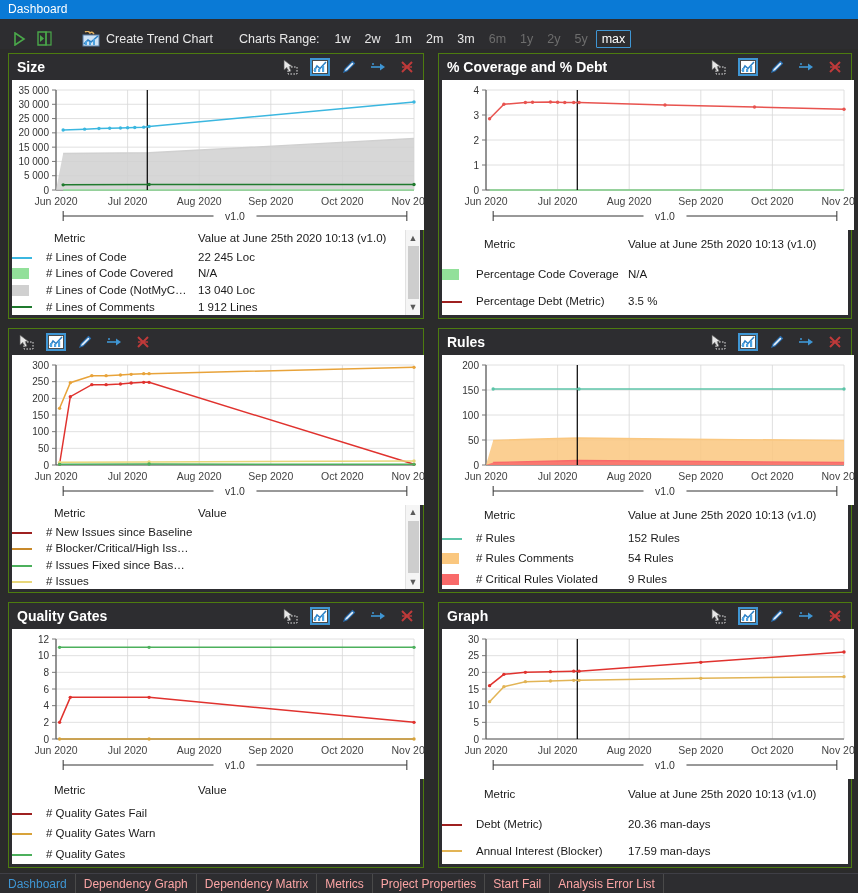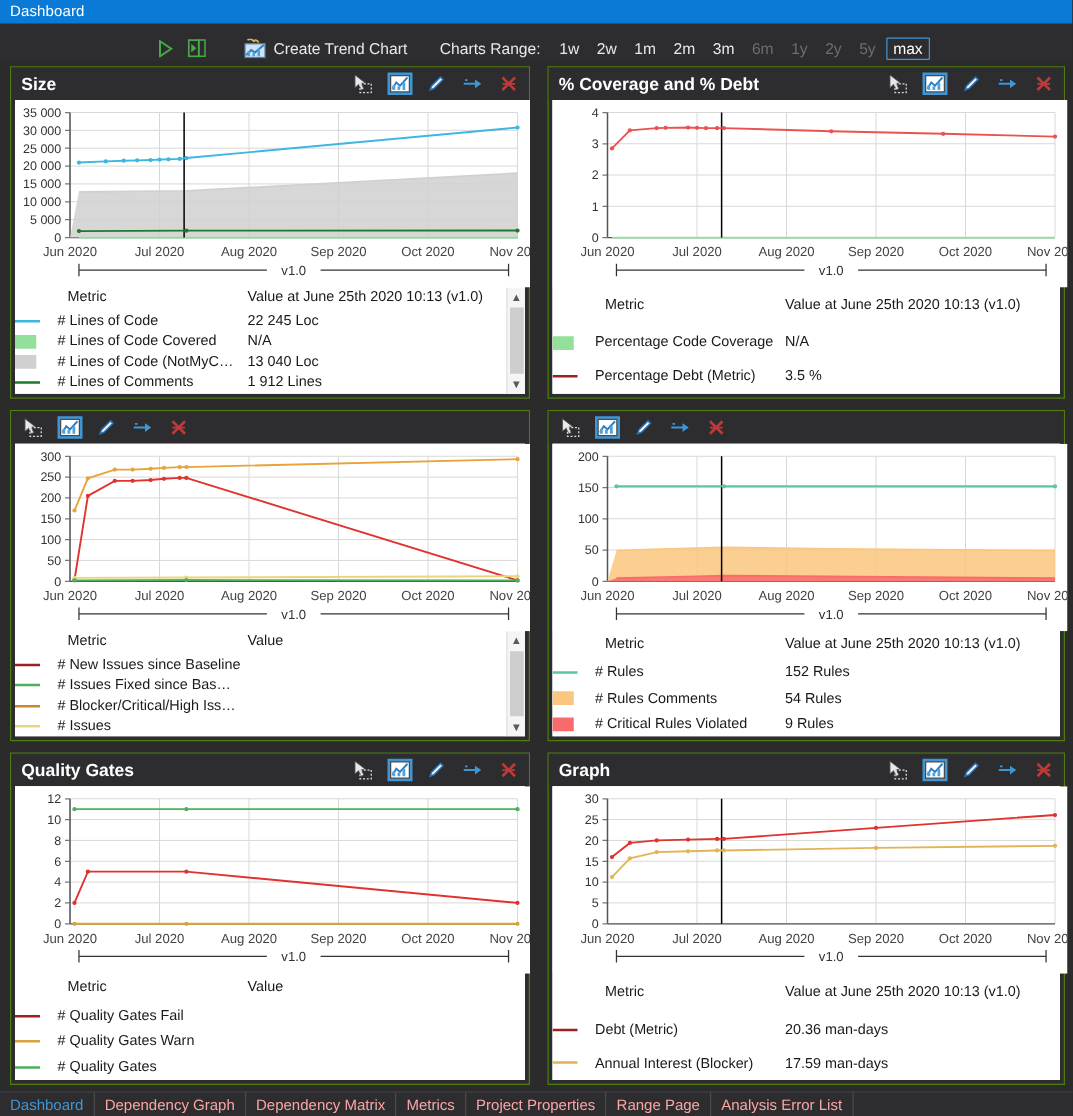--- a/index.html
+++ b/index.html
@@ -21,21 +21,20 @@
     letter-spacing: 0.1px;
   }
   
   #toolbar {
     height: 40px;
     background: #2d2d30;
     display: flex;
     align-items: center;
     padding-left: 6px;
     border-bottom: 1px solid #3f3f46;
-    justify-content: center;
   }
   .tb-icon { width: 26px; height: 24px; display:flex; align-items:center; justify-content:center; }
   .tb-sep { width: 16px; }
   #create-trend {
     display: flex; align-items: center; gap: 6px;
     color: #e8e8e8; font-size: 12.5px; margin-left: 8px;
   }
   #charts-range {
     display: flex; align-items: center; gap: 0px;
     margin-left: 26px; color: #e8e8e8; font-size: 12.5px;
@@ -530,27 +529,27 @@
                   <td class="sw"></td>
                   <td class="mname">Metric</td>
                   <td>Value</td>
                 </tr>
                 <tr>
                   <td class="sw"><span class="sw-line" style="background:#9e2020"></span></td>
                   <td class="mname"># New Issues since Baseline</td>
                   <td></td>
                 </tr>
                 <tr>
+                  <td class="sw"><span class="sw-line" style="background:#c8892a"></span></td>
+                  <td class="mname"># Blocker/Critical/High Iss…</td>
+                  <td></td>
+                </tr>
+                <tr>
                   <td class="sw"><span class="sw-line" style="background:#4cb05c"></span></td>
                   <td class="mname"># Issues Fixed since Bas…</td>
-                  <td></td>
-                </tr>
-                <tr>
-                  <td class="sw"><span class="sw-line" style="background:#c8892a"></span></td>
-                  <td class="mname"># Blocker/Critical/High Iss…</td>
                   <td></td>
                 </tr>
                 <tr>
                   <td class="sw"><span class="sw-line" style="background:#e8d77a"></span></td>
                   <td class="mname"># Issues</td>
                   <td></td>
                 </tr>
               </tbody>
             </table>
             <div class="vscroll">
@@ -558,20 +557,21 @@
               <div class="vsb-thumb"></div>
               <div class="vsb-arrow">▼</div>
             </div>
           </div>
         </div>
       </div>
     </div>
     <div class="panel">
       <div class="panel-inner">
         <div class="panel-head">
+          <div class="panel-title">Rules</div>
           <div class="panel-icons">
             <div class="pi">
               <svg width="18" height="16" viewBox="0 0 18 16">
                 <polygon points="2,1 2,11 5,8.5 7,13 9,12 7,7.6 10.5,7.6" fill="#e8e8e8" stroke="#555" stroke-width="0.7"></polygon>
                 <rect x="6" y="8" width="9" height="7" fill="none" stroke="#ddd" stroke-width="1" stroke-dasharray="1.6,1.4"></rect>
               </svg>
             </div>
             <div class="pi active">
               <svg width="18" height="16" viewBox="0 0 18 16">
                 <rect x="1.5" y="1.5" width="15" height="13" fill="#ffffff" stroke="#4a4a4a" stroke-width="1"></rect>
@@ -943,15 +943,15 @@
       </div>
     </div>
   </div>
 
 <div id="tabbar">
     <div class="tab active">Dashboard</div>
     <div class="tab">Dependency Graph</div>
     <div class="tab">Dependency Matrix</div>
     <div class="tab">Metrics</div>
     <div class="tab">Project Properties</div>
-    <div class="tab">Range Page</div>
+    <div class="tab">Start Fail</div>
     <div class="tab">Analysis Error List</div>
   </div>
 
 </body></html>

